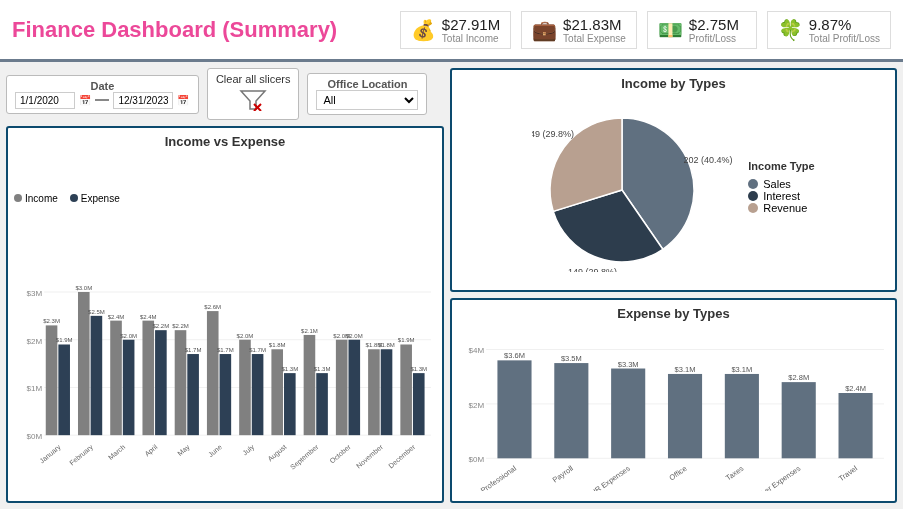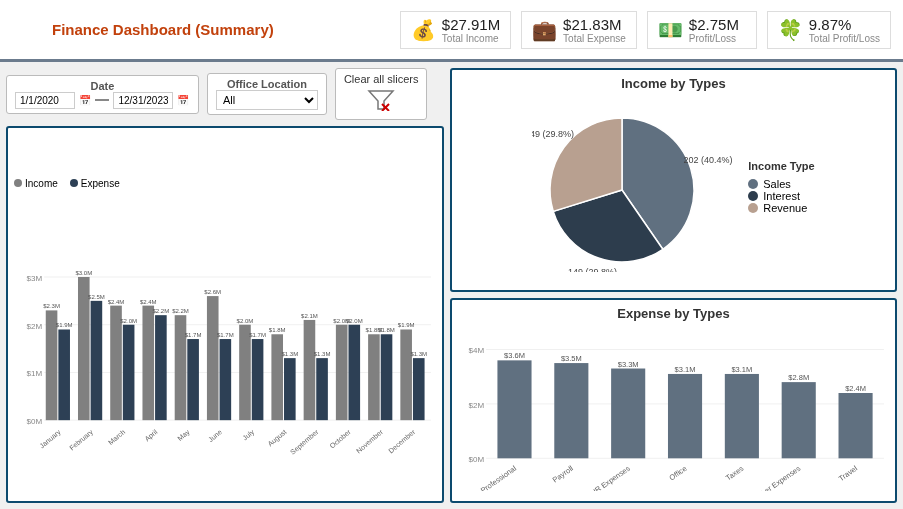--- a/index.html
+++ b/index.html
@@ -1,19 +1,19 @@
 <!DOCTYPE html>
 <html><head>
   <meta charset="utf-8">
   <style>
     * { box-sizing: border-box; margin: 0; padding: 0; }
     body { font-family: 'Segoe UI', Arial, sans-serif; background: #f0f0f0; width: 903px; height: 509px; overflow: hidden; }
 
     .header { background: #fff; display: flex; align-items: center; padding: 6px 12px; border-bottom: 3px solid #6b7b8d; height: 62px; }
-    .header-title { font-size: 15px; font-weight: bold; color: #c2410c; flex: 1; margin-left: 40px; }
+    .header-title { font-size: 22px; font-weight: bold; color: #ec4899; flex: 1; }
     .kpi-cards { display: flex; gap: 10px; }
     .kpi-card { display: flex; align-items: center; gap: 6px; background: #fff; padding: 4px 10px; border: 1px solid #ddd; min-width: 110px; }
     .kpi-icon { font-size: 20px; }
     .kpi-info .kpi-value { font-size: 15px; font-weight: normal; color: #222; }
     .kpi-info .kpi-label { font-size: 10px; color: #888; }
 
     .main { display: flex; height: calc(509px - 62px); }
     .left-panel { flex: 0 0 450px; display: flex; flex-direction: column; padding: 6px; gap: 6px; }
     .right-panel { flex: 1; display: flex; flex-direction: column; padding: 6px 6px 6px 0; gap: 6px; }
 
@@ -89,38 +89,39 @@
         <div class="filter-label">Date</div>
         <div class="date-inputs">
           <input class="date-input" type="text" value="1/1/2020" style="">
           <span style="font-size:10px;cursor:pointer;">📅</span>
           <span class="date-sep"></span>
           <input class="date-input" type="text" value="12/31/2023" style="">
           <span style="font-size:10px;cursor:pointer;">📅</span>
         </div>
       </div>
 
-      <div class="filter-box location-filter">
-        <div class="filter-label">Office Location</div>
-        <select class="location-select" id="location-select"><option value="All">All</option><option value="New York">New York</option><option value="London">London</option><option value="Tokyo">Tokyo</option><option value="Sydney">Sydney</option></select>
-      </div>
-
       <div class="filter-box clear-filter">
         <div class="clear-btn-label" style="font-size:11px;color:#333;margin-bottom:4px;">Clear all slicers</div>
         <div style="text-align:center;cursor:pointer;">
           <svg width="28" height="22" viewBox="0 0 28 22">
             <polygon points="2,2 26,2 17,12 17,20 11,20 11,12" fill="none" stroke="#777" stroke-width="1.5"></polygon>
             <line x1="15" y1="15" x2="22" y2="22" stroke="#c00" stroke-width="2"></line>
             <line x1="22" y1="15" x2="15" y2="22" stroke="#c00" stroke-width="2"></line>
           </svg>
         </div>
       </div>
+
+      <div class="filter-box location-filter">
+        <div class="filter-label">Office Location</div>
+        <select class="location-select" id="location-select"><option value="All">All</option><option value="New York">New York</option><option value="London">London</option><option value="Tokyo">Tokyo</option><option value="Sydney">Sydney</option></select>
+      </div>
     </div>
 
     <div class="chart-card income-expense-chart">
+      <div class="chart-title">Income vs Expense</div>
       <div class="bar-legend" id="bar-legend">
           <span>
     <span class="legend-dot" style="background:#808080;"></span>Income
   </span>
           <span>
     <span class="legend-dot" style="background:#2d4055;"></span>Expense
   </span>
         </div>
       <svg id="income-expense-svg" width="100%" height="88%" viewBox="0 0 420 200">
           <line x1="30" y1="170" x2="415" y2="170" stroke="#e0e0e0" stroke-width="0.5"></line>

